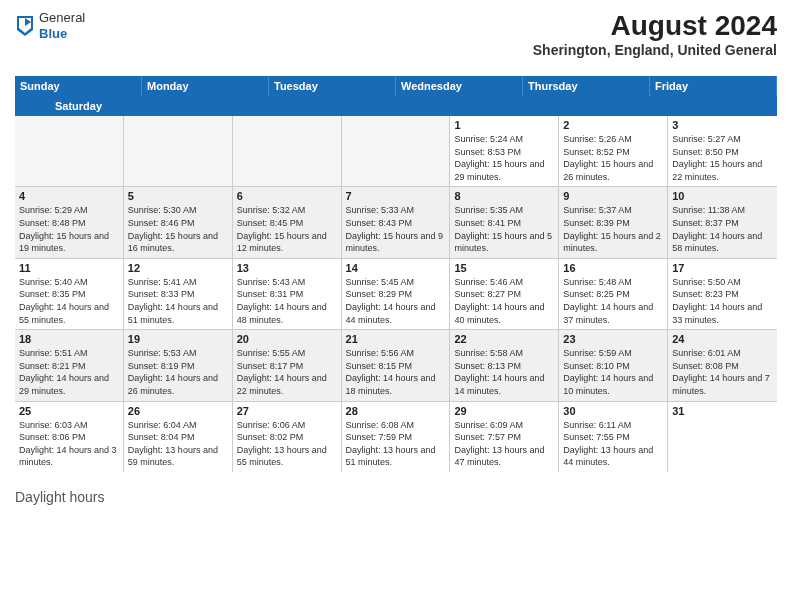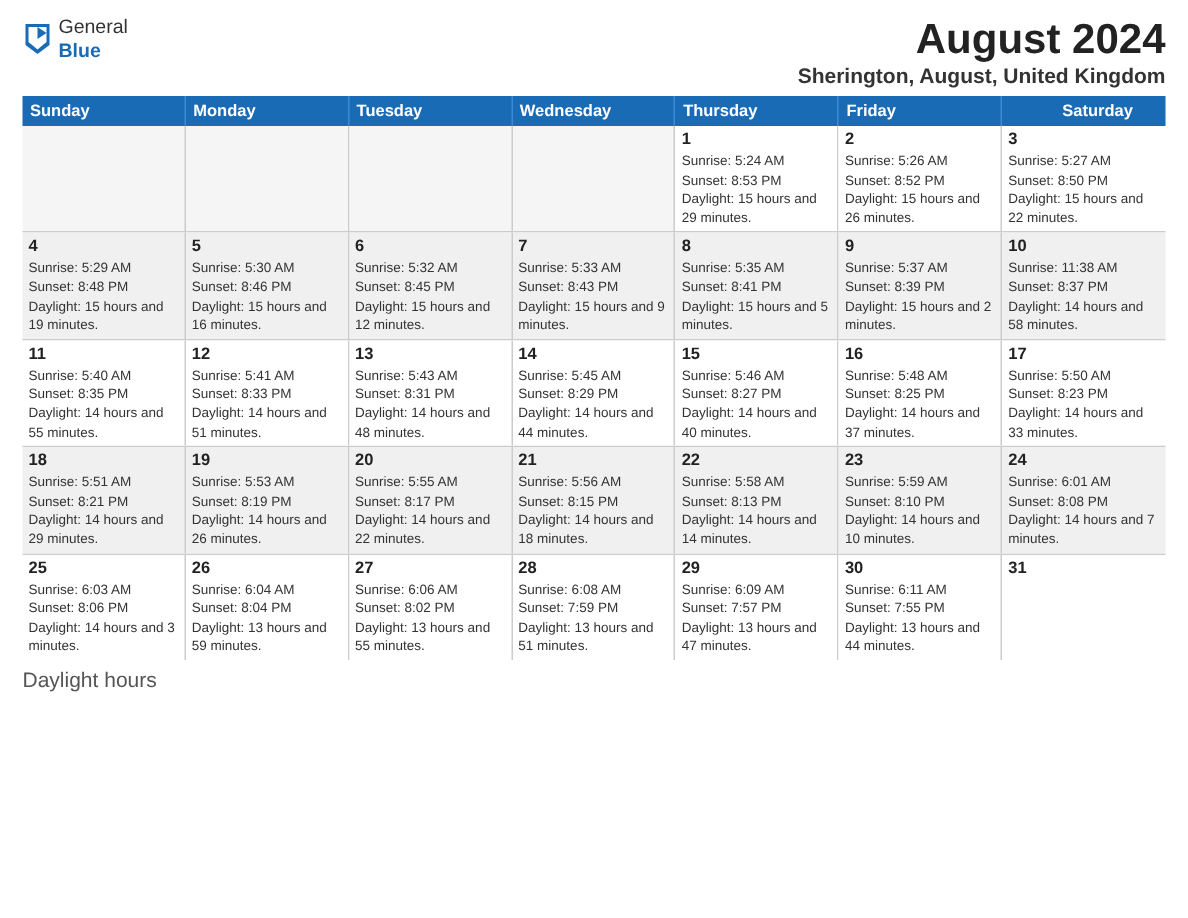--- a/index.html
+++ b/index.html
@@ -9,20 +9,21 @@
       width: 792px;
       height: 612px;
       overflow: hidden;
     }
     .page {
       width: 792px;
       height: 428px;
       padding: 10px 15px 10px 15px;
       display: flex;
       flex-direction: column;
+      gap: 12px;
     }
     .header {
       display: flex;
       justify-content: space-between;
       align-items: flex-start;
       margin-bottom: 6px;
     }
     .logo {
       display: flex;
       align-items: center;
@@ -51,21 +52,21 @@
       color: #333;
       font-weight: bold;
     }
     .calendar {
       flex: 1;
       display: flex;
       flex-direction: column;
     }
     .cal-header {
       display: grid;
-      grid-template-columns: repeat(7, 1fr);
+      grid-template-columns: repeat(6, 1fr);
       background: #1a6bb5;
     }
     .cal-header-cell {
       color: #fff;
       font-size: 11px;
       font-weight: bold;
       padding: 4px 5px;
       text-align: left;
       border-right: 1px solid #3a8bd5;
     }
@@ -123,21 +124,21 @@
         <polygon points="10,4 16,4 16,14 10,19 4,14 4,4" fill="#fff"></polygon>
         <polygon points="10,4 16,8 10,12" fill="#1a6bb5"></polygon>
       </svg>
       <div class="logo-text">
         <div class="logo-general">General</div>
         <div class="logo-blue">Blue</div>
       </div>
     </div>
     <div class="title-block">
       <div class="main-title">August 2024</div>
-      <div class="sub-title">Sherington, August, United Kingdom</div>
+      <div class="sub-title">Sherington, England, United General</div>
     </div>
   </div>
 
   <div class="calendar">
     <div class="cal-header">
     <div class="cal-header-cell">Sunday</div>
         <div class="cal-header-cell">Monday</div>
         <div class="cal-header-cell">Tuesday</div>
         <div class="cal-header-cell">Wednesday</div>
         <div class="cal-header-cell">Thursday</div>

